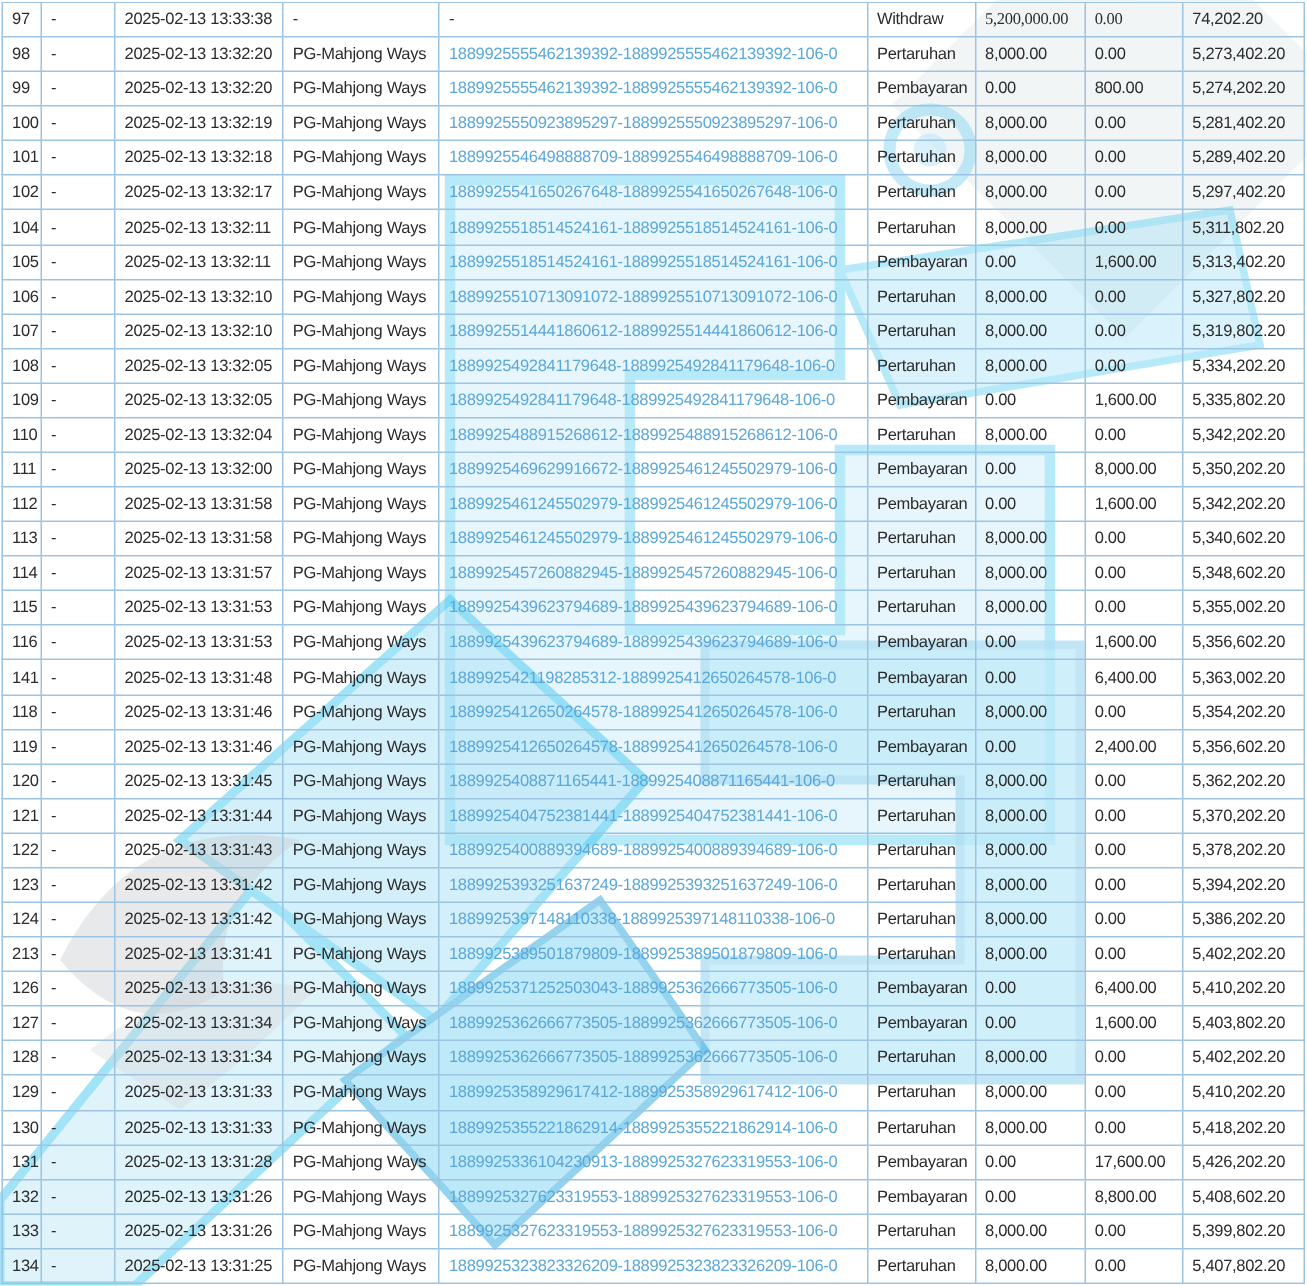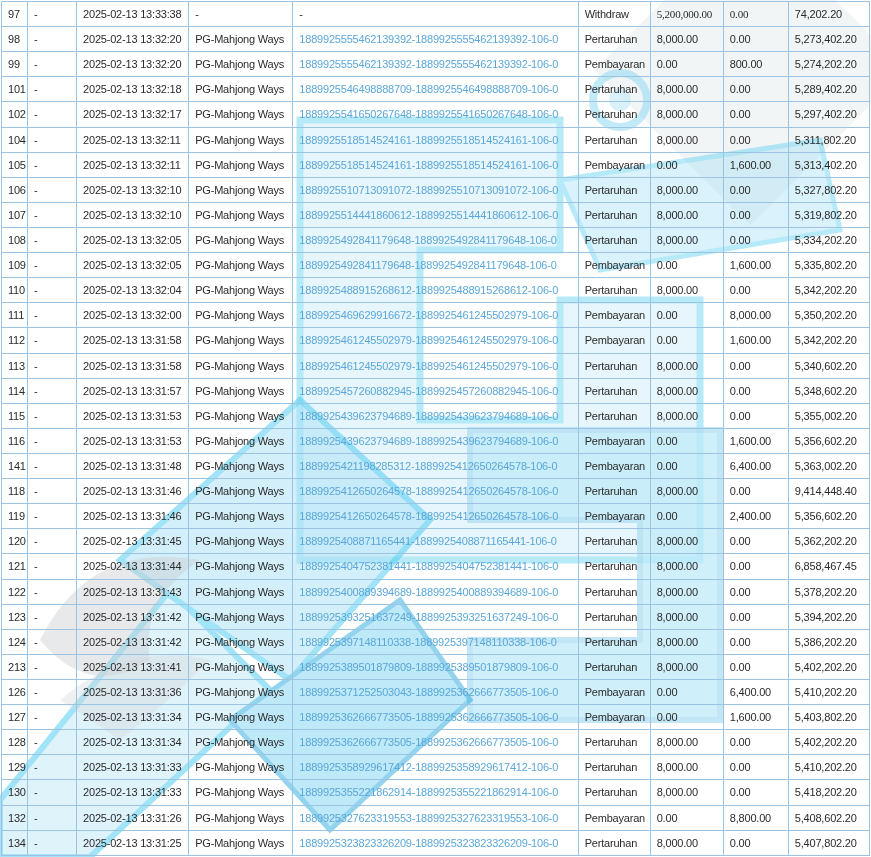--- a/index.html
+++ b/index.html
@@ -110,20 +110,31 @@
     <td>-</td>
     <td>2025-02-13 13:32:20</td>
     <td>PG-Mahjong Ways</td>
     <td class="c-txid"><span class="txid-link">1889925555462139392-1889925555462139392-106-0</span></td>
     <td>Pembayaran</td>
     <td>0.00</td>
     <td>800.00</td>
     <td>5,274,202.20</td>
   </tr>
         <tr>
+    <td>100</td>
+    <td>-</td>
+    <td>2025-02-13 13:32:19</td>
+    <td>PG-Mahjong Ways</td>
+    <td class="c-txid"><span class="txid-link">1889925550923895297-1889925550923895297-106-0</span></td>
+    <td>Pertaruhan</td>
+    <td>8,000.00</td>
+    <td>0.00</td>
+    <td>5,281,402.20</td>
+  </tr>
+        <tr>
     <td>101</td>
     <td>-</td>
     <td>2025-02-13 13:32:18</td>
     <td>PG-Mahjong Ways</td>
     <td class="c-txid"><span class="txid-link">1889925546498888709-1889925546498888709-106-0</span></td>
     <td>Pertaruhan</td>
     <td>8,000.00</td>
     <td>0.00</td>
     <td>5,289,402.20</td>
   </tr>
@@ -294,21 +305,21 @@
   </tr>
         <tr>
     <td>118</td>
     <td>-</td>
     <td>2025-02-13 13:31:46</td>
     <td>PG-Mahjong Ways</td>
     <td class="c-txid"><span class="txid-link">1889925412650264578-1889925412650264578-106-0</span></td>
     <td>Pertaruhan</td>
     <td>8,000.00</td>
     <td>0.00</td>
-    <td>9,414,448.40</td>
+    <td>5,354,202.20</td>
   </tr>
         <tr>
     <td>119</td>
     <td>-</td>
     <td>2025-02-13 13:31:46</td>
     <td>PG-Mahjong Ways</td>
     <td class="c-txid"><span class="txid-link">1889925412650264578-1889925412650264578-106-0</span></td>
     <td>Pembayaran</td>
     <td>0.00</td>
     <td>2,400.00</td>
@@ -327,21 +338,21 @@
   </tr>
         <tr>
     <td>121</td>
     <td>-</td>
     <td>2025-02-13 13:31:44</td>
     <td>PG-Mahjong Ways</td>
     <td class="c-txid"><span class="txid-link">1889925404752381441-1889925404752381441-106-0</span></td>
     <td>Pertaruhan</td>
     <td>8,000.00</td>
     <td>0.00</td>
-    <td>6,858,467.45</td>
+    <td>5,370,202.20</td>
   </tr>
         <tr>
     <td>122</td>
     <td>-</td>
     <td>2025-02-13 13:31:43</td>
     <td>PG-Mahjong Ways</td>
     <td class="c-txid"><span class="txid-link">1889925400889394689-1889925400889394689-106-0</span></td>
     <td>Pertaruhan</td>
     <td>8,000.00</td>
     <td>0.00</td>
@@ -429,29 +440,51 @@
     <td>-</td>
     <td>2025-02-13 13:31:33</td>
     <td>PG-Mahjong Ways</td>
     <td class="c-txid"><span class="txid-link">1889925355221862914-1889925355221862914-106-0</span></td>
     <td>Pertaruhan</td>
     <td>8,000.00</td>
     <td>0.00</td>
     <td>5,418,202.20</td>
   </tr>
         <tr>
+    <td>131</td>
+    <td>-</td>
+    <td>2025-02-13 13:31:28</td>
+    <td>PG-Mahjong Ways</td>
+    <td class="c-txid"><span class="txid-link">1889925336104230913-1889925327623319553-106-0</span></td>
+    <td>Pembayaran</td>
+    <td>0.00</td>
+    <td>17,600.00</td>
+    <td>5,426,202.20</td>
+  </tr>
+        <tr>
     <td>132</td>
     <td>-</td>
     <td>2025-02-13 13:31:26</td>
     <td>PG-Mahjong Ways</td>
     <td class="c-txid"><span class="txid-link">1889925327623319553-1889925327623319553-106-0</span></td>
     <td>Pembayaran</td>
     <td>0.00</td>
     <td>8,800.00</td>
     <td>5,408,602.20</td>
+  </tr>
+        <tr>
+    <td>133</td>
+    <td>-</td>
+    <td>2025-02-13 13:31:26</td>
+    <td>PG-Mahjong Ways</td>
+    <td class="c-txid"><span class="txid-link">1889925327623319553-1889925327623319553-106-0</span></td>
+    <td>Pertaruhan</td>
+    <td>8,000.00</td>
+    <td>0.00</td>
+    <td>5,399,802.20</td>
   </tr>
         <tr>
     <td>134</td>
     <td>-</td>
     <td>2025-02-13 13:31:25</td>
     <td>PG-Mahjong Ways</td>
     <td class="c-txid"><span class="txid-link">1889925323823326209-1889925323823326209-106-0</span></td>
     <td>Pertaruhan</td>
     <td>8,000.00</td>
     <td>0.00</td>

